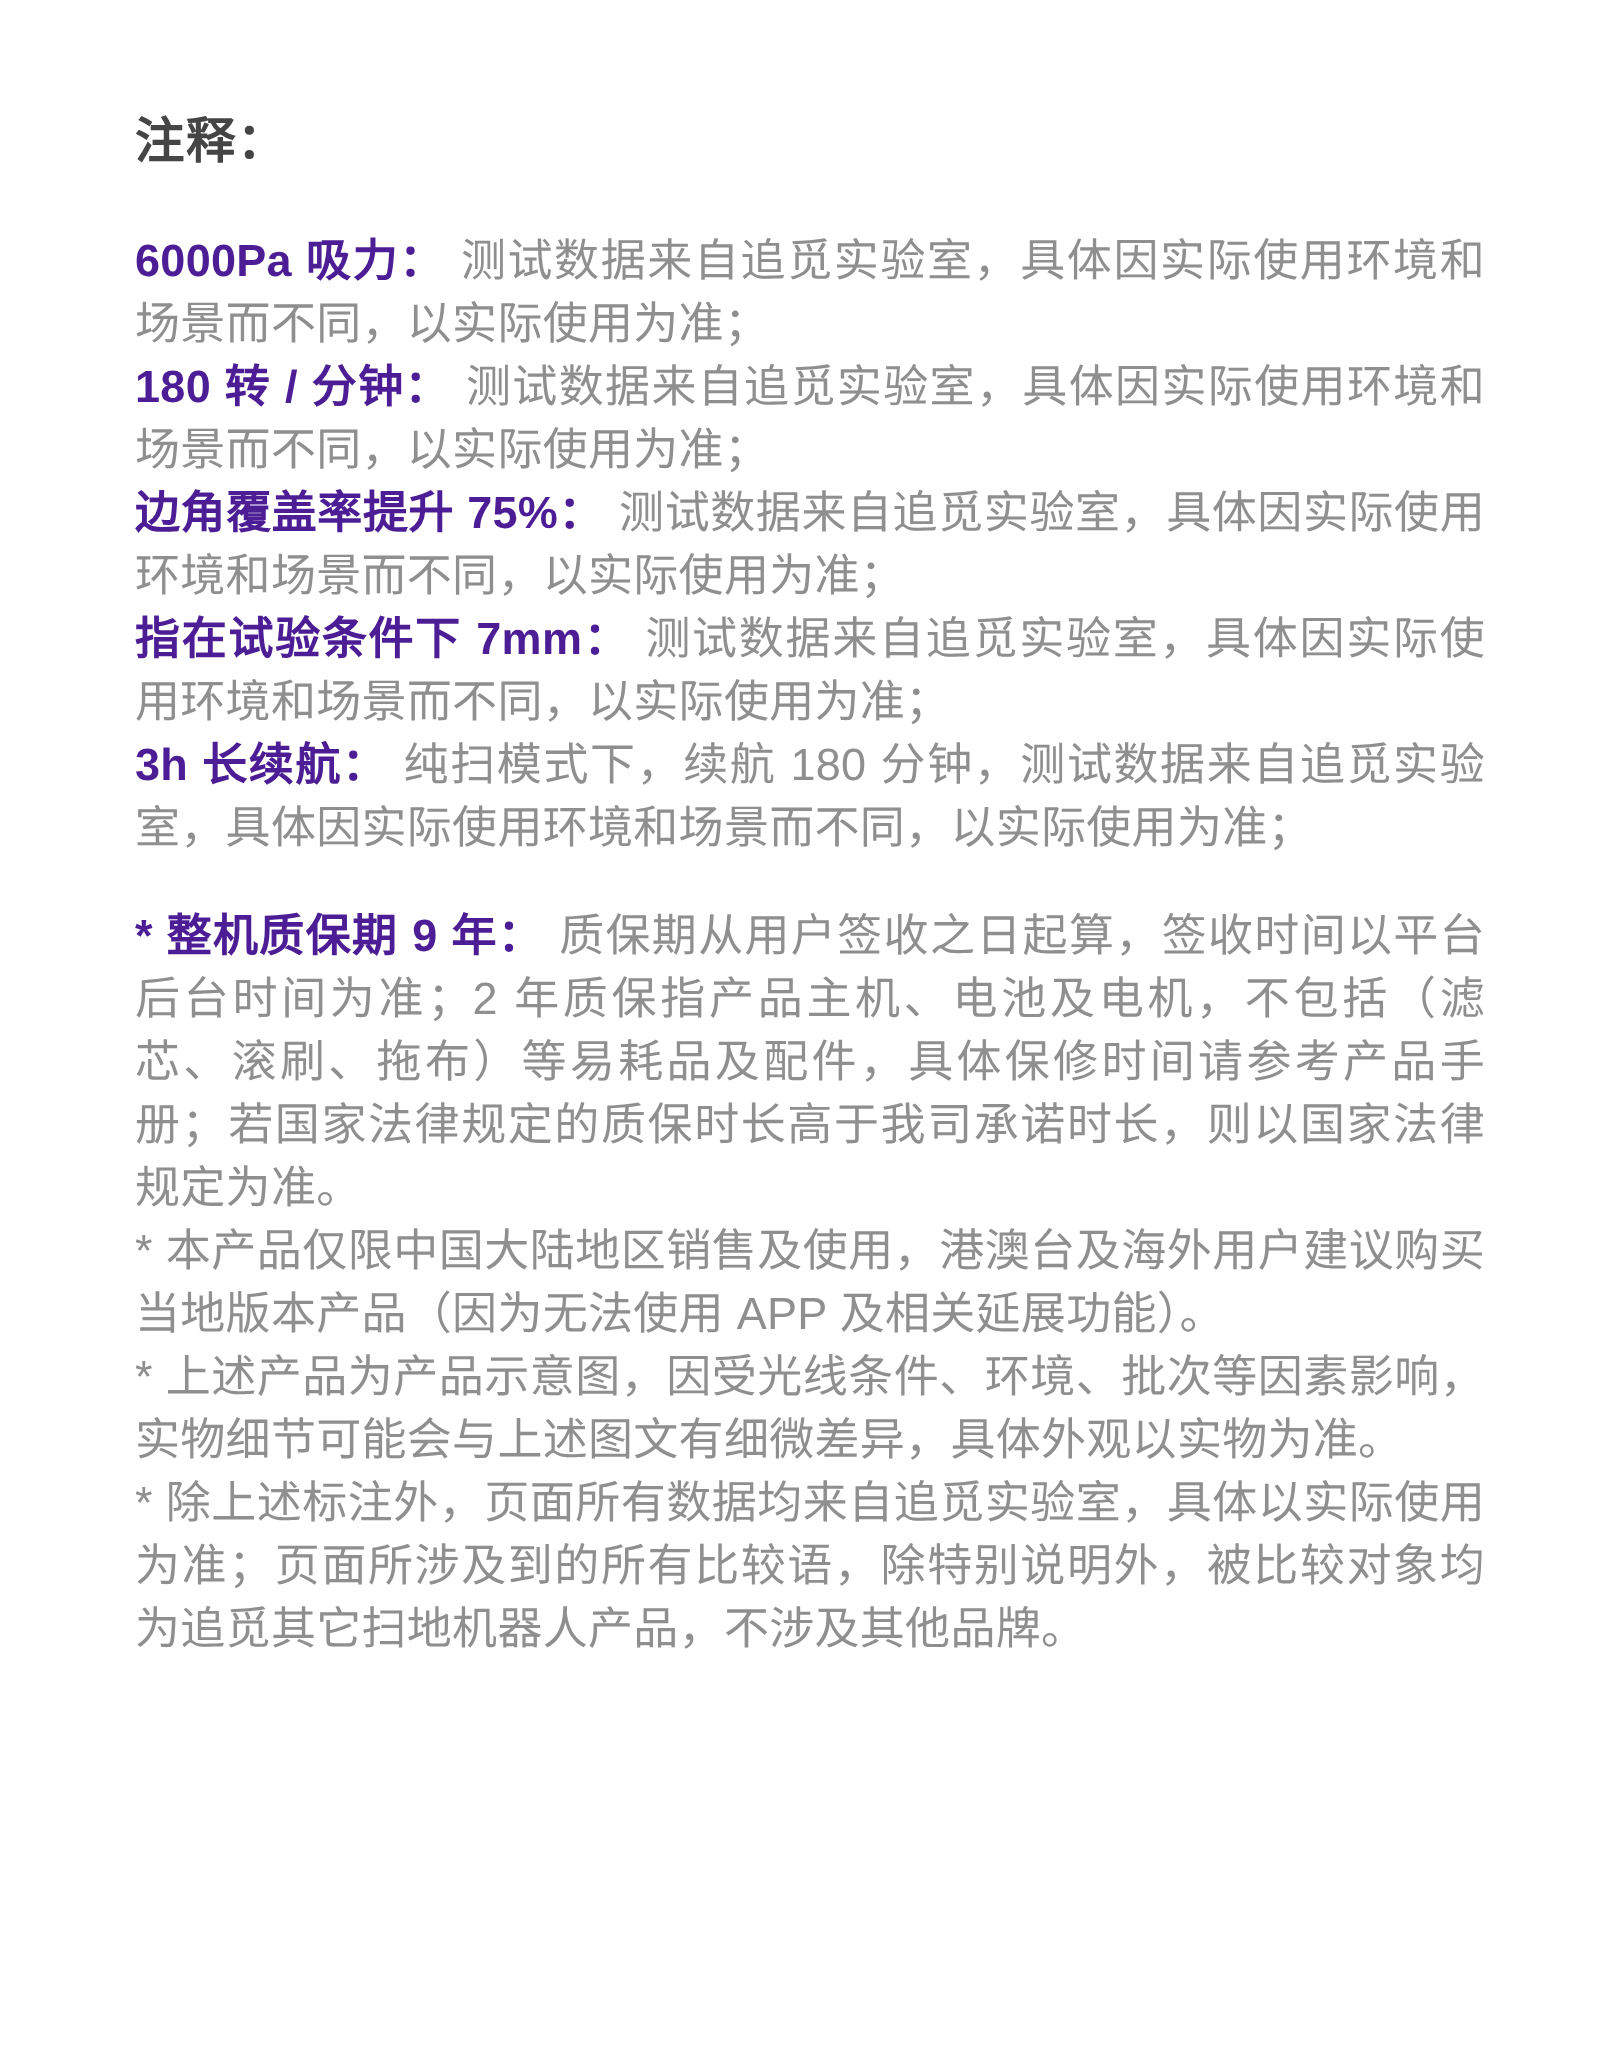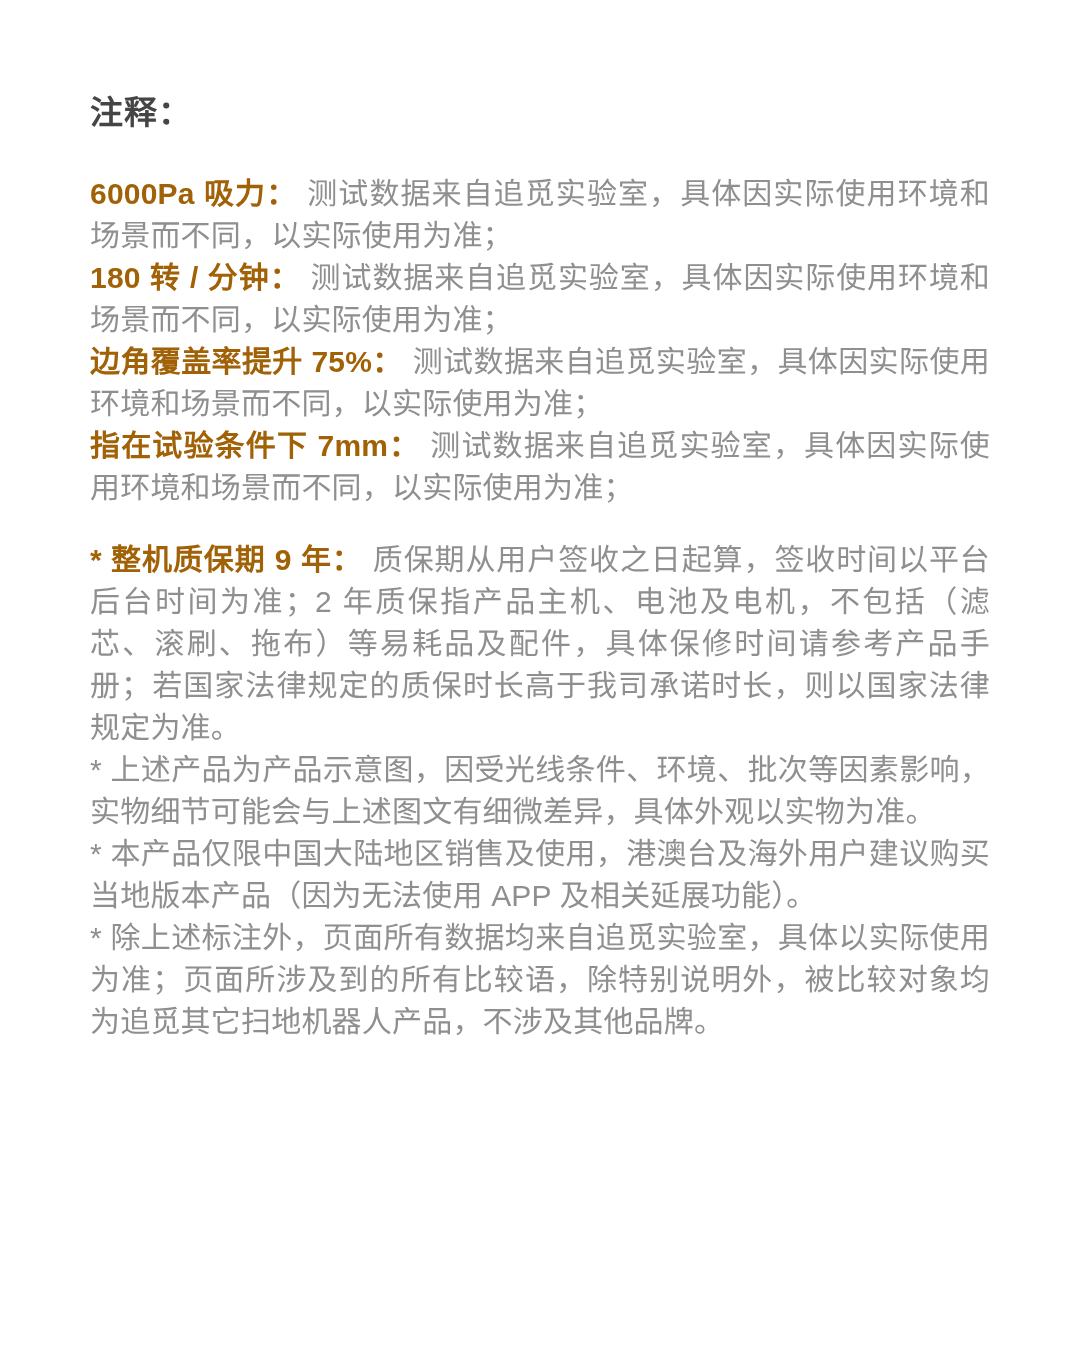--- a/index.html
+++ b/index.html
@@ -8,21 +8,21 @@
     background: #ffffff;
     font-family: "Liberation Sans", "DejaVu Sans", sans-serif;
   }
   .page {
     position: relative;
     width: 1080px;
     height: 1367px;
     background: #ffffff;
     overflow: hidden;
     box-sizing: border-box;
-    padding: 93px 90px 0 90px;
+    padding: 74px 90px 0 90px;
   }
   .page-title {
     margin: 0 0 40px 0;
     font-size: 33px;
     line-height: 40px;
     font-weight: 700;
     color: #454545;
     letter-spacing: 1px;
   }
   .notes-section, .disclaimer-section {
@@ -35,38 +35,39 @@
     margin: 0;
     font-size: 30px;
     line-height: 42px;
     color: #8f8f8f;
     letter-spacing: 0.2px;
     text-align: justify;
     text-justify: inter-ideograph;
   }
   .note .label {
     font-weight: 700;
-    color: #a16207;
+    color: #4c1d95;
     margin-right: 10px;
   }
 </style>
 </head>
 <body>
 
 <div class="page">
 
   <h1 class="page-title">注释：</h1>
 
   <section class="notes-section">
     <p class="note"><span class="label">6000Pa 吸力：</span><span class="body">测试数据来自追觅实验室，具体因实际使用环境和场景而不同，以实际使用为准；</span></p>
     <p class="note"><span class="label">180 转 / 分钟：</span><span class="body">测试数据来自追觅实验室，具体因实际使用环境和场景而不同，以实际使用为准；</span></p>
     <p class="note"><span class="label">边角覆盖率提升 75%：</span><span class="body">测试数据来自追觅实验室，具体因实际使用环境和场景而不同，以实际使用为准；</span></p>
     <p class="note"><span class="label">指在试验条件下 7mm：</span><span class="body">测试数据来自追觅实验室，具体因实际使用环境和场景而不同，以实际使用为准；</span></p>
+    <p class="note"><span class="label">3h 长续航：</span><span class="body">纯扫模式下，续航 180 分钟，测试数据来自追觅实验室，具体因实际使用环境和场景而不同，以实际使用为准；</span></p>
   </section>
 
   <section class="disclaimer-section">
     <p class="note"><span class="label">* 整机质保期 9 年：</span><span class="body">质保期从用户签收之日起算，签收时间以平台后台时间为准；2 年质保指产品主机、电池及电机，不包括（滤芯、滚刷、拖布）等易耗品及配件，具体保修时间请参考产品手册；若国家法律规定的质保时长高于我司承诺时长，则以国家法律规定为准。</span></p>
+    <p class="note"><span class="body">* 本产品仅限中国大陆地区销售及使用，港澳台及海外用户建议购买当地版本产品（因为无法使用 APP 及相关延展功能）。</span></p>
     <p class="note"><span class="body">* 上述产品为产品示意图，因受光线条件、环境、批次等因素影响，实物细节可能会与上述图文有细微差异，具体外观以实物为准。</span></p>
-    <p class="note"><span class="body">* 本产品仅限中国大陆地区销售及使用，港澳台及海外用户建议购买当地版本产品（因为无法使用 APP 及相关延展功能）。</span></p>
     <p class="note"><span class="body">* 除上述标注外，页面所有数据均来自追觅实验室，具体以实际使用为准；页面所涉及到的所有比较语，除特别说明外，被比较对象均为追觅其它扫地机器人产品，不涉及其他品牌。</span></p>
   </section>
 
 </div>
 
 </body></html>

